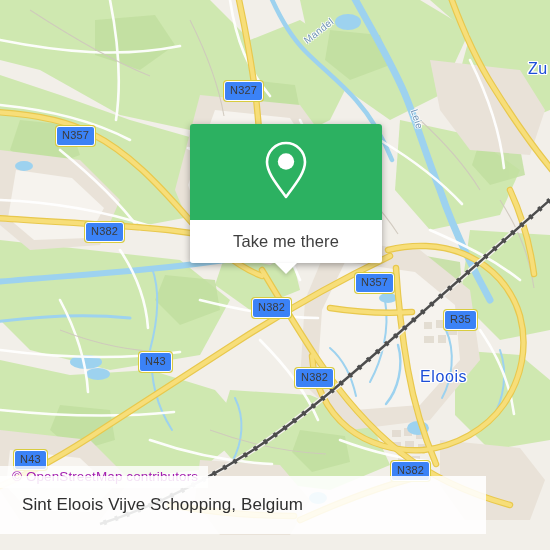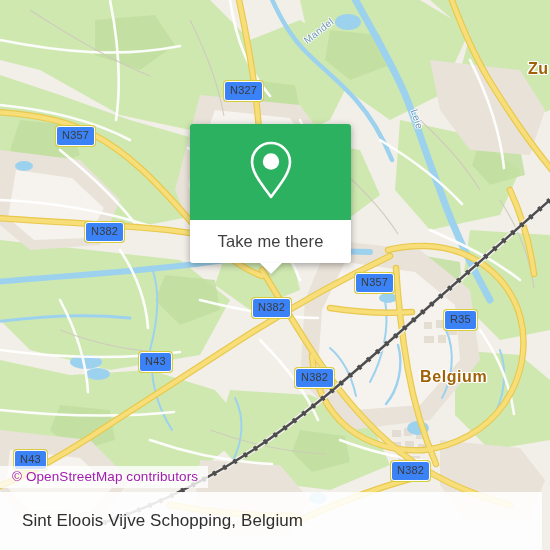--- a/index.html
+++ b/index.html
@@ -19,21 +19,21 @@
     position:absolute;
     color:#7b7b7b;
     font-size:15px;
     letter-spacing:.6px;
     white-space:nowrap;
     text-shadow:
       -1.4px 0 #fff,1.4px 0 #fff,0 -1.4px #fff,0 1.4px #fff,
       -1px -1px #fff,1px -1px #fff,-1px 1px #fff,1px 1px #fff;
     pointer-events:none;
   }
-  .m-label.city{font-size:16px;color:#a16207;font-weight:bold;}
+  .m-label.city{font-size:16px;color:#1d4ed8;}
   .m-label.water{
     color:#6f93b5;font-size:10px;font-style:normal;letter-spacing:.3px;
     text-shadow:-1px 0 #fff,1px 0 #fff,0 -1px #fff,0 1px #fff;
   }
 
   
   .shield{
     position:absolute;
     background:#3b82f6;
     border:1.6px solid #fff;
@@ -44,21 +44,21 @@
     font-weight:normal;
     line-height:1;
     padding:3px 5px 4px 5px;
     white-space:nowrap;
     letter-spacing:.2px;
   }
 
   
   .callout{
     position:absolute;
-    left:190px;top:124px;width:161px;
+    left:190px;top:124px;width:192px;
     border-radius:3px;
     box-shadow:0 2px 7px rgba(0,0,0,.34);
     overflow:visible;
     z-index:40;
   }
   .callout-top{
     background:#2cb161;
     height:96px;
     border-radius:3px 3px 0 0;
     display:flex;align-items:center;justify-content:center;
@@ -85,21 +85,21 @@
   .attrib{
     position:absolute;left:0;top:466px;
     background:rgba(255,255,255,.78);
     padding:3px 10px 4px 12px;
     font-size:13.5px;color:#a21caf;
     z-index:45;letter-spacing:.1px;
   }
 
   
   .footer{
-    position:absolute;left:0;bottom:0;width:542px;height:58px;
+    position:absolute;left:0;bottom:16px;width:486px;height:58px;
     background:rgba(255,255,255,.88);
     display:flex;align-items:center;
     z-index:50;
   }
   .footer-title{
     margin-left:22px;
     font-size:17px;color:#2f2f2f;letter-spacing:.1px;white-space:nowrap;
   }
   .brand{
     position:absolute;right:18px;top:50%;transform:translateY(-50%);
@@ -295,21 +295,21 @@
     <div class="shield" style="left:56px;top:126px">N357</div>
     <div class="shield" style="left:85px;top:222px">N382</div>
     <div class="shield" style="left:252px;top:298px">N382</div>
     <div class="shield" style="left:355px;top:273px">N357</div>
     <div class="shield" style="left:444px;top:310px">R35</div>
     <div class="shield" style="left:139px;top:352px">N43</div>
     <div class="shield" style="left:295px;top:368px">N382</div>
     <div class="shield" style="left:14px;top:450px">N43</div>
     <div class="shield" style="left:391px;top:461px">N382</div>
 
-    <div class="m-label city" style="left:420px;top:368px">Belgium</div>
+    <div class="m-label city" style="left:420px;top:368px">Eloois</div>
     <div class="m-label city" style="left:528px;top:60px">Zu</div>
 
     <div class="m-label water" style="left:305px;top:36px;transform:rotate(-38deg);transform-origin:left center">Mandel</div>
     <div class="m-label water" style="left:414px;top:104px;transform:rotate(72deg);transform-origin:left center">Leie</div>
 
     <div class="m-label water" style="left:172px;top:234px;transform:rotate(-9deg);transform-origin:left center;font-size:9px;color:#8c8c8c"></div>
   </div>
 
   <div class="callout">
     <div class="callout-top">

